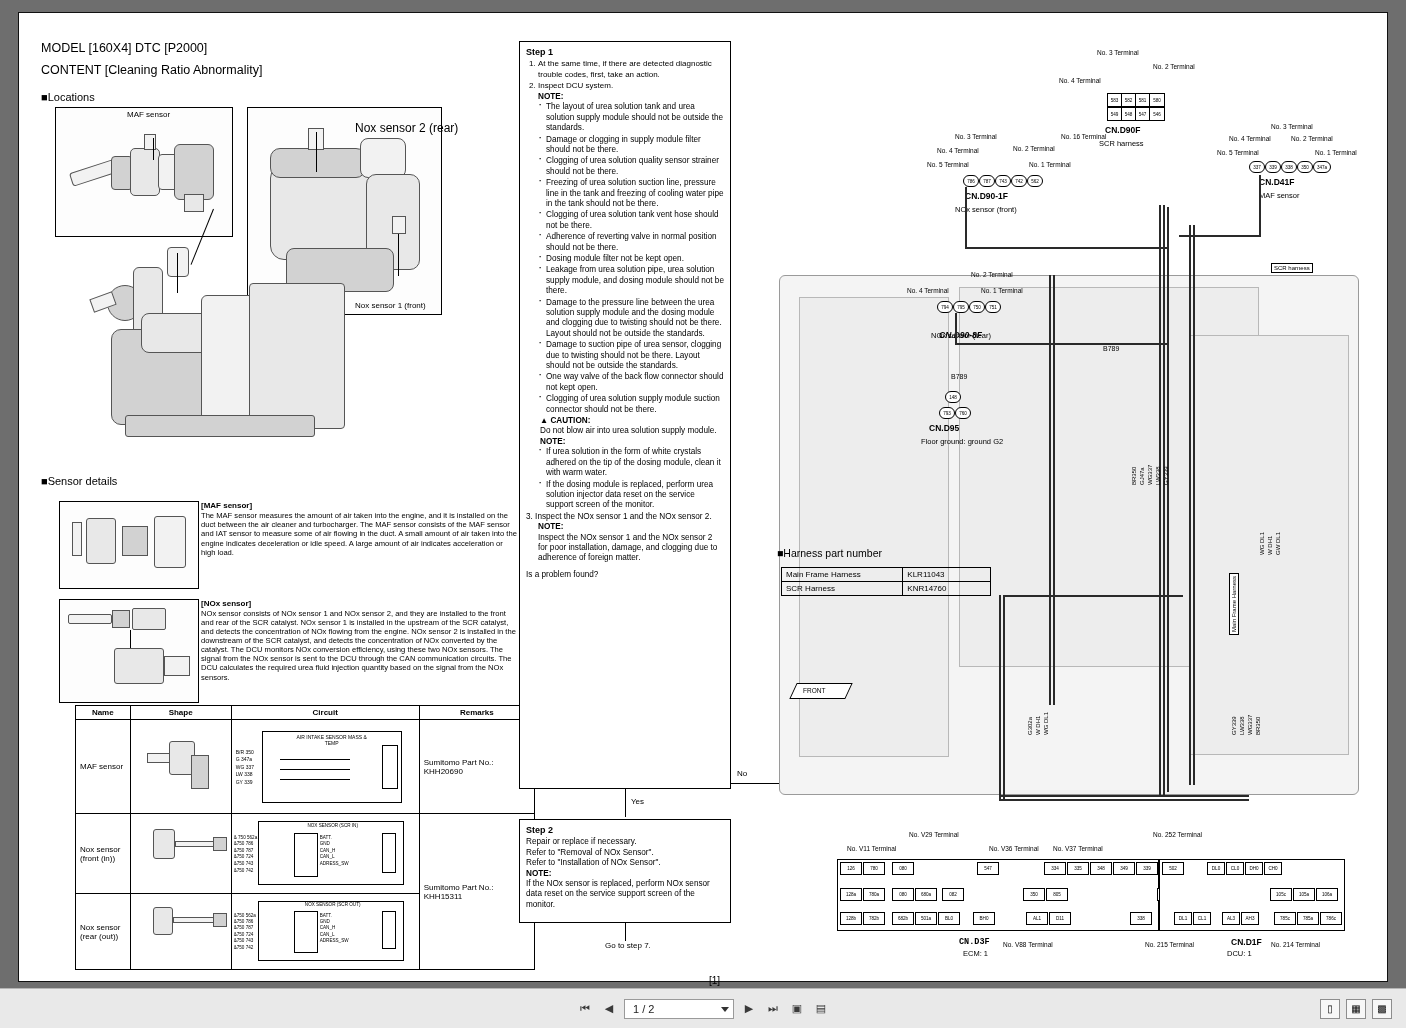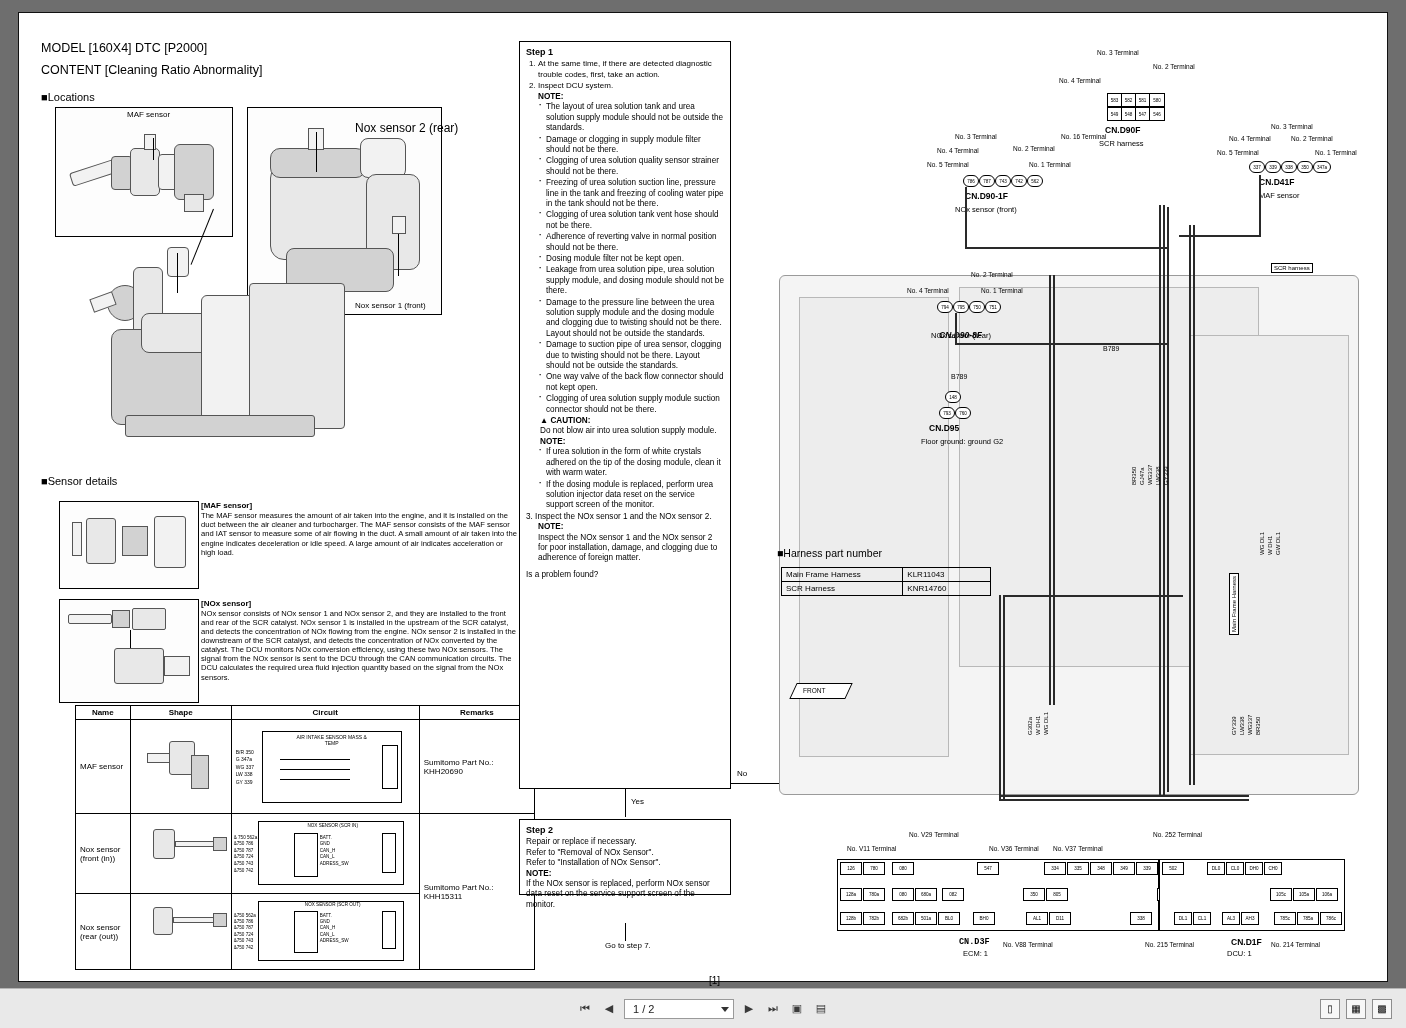--- a/index.html
+++ b/index.html
@@ -292,21 +292,21 @@
   </div>
 
   <div class="thin" style="left:712px; top:770px; width:56px; height:1px;"></div>
   <div class="lbl" style="left:718px; top:756px; font-size:8px;">No</div>
   <div class="lbl" style="left:770px; top:762px; font-size:8px;">Go to step 3.</div>
   <div class="lbl" style="left:770px; top:772px; font-size:8px;"> </div>
 
   <div class="thin" style="left:606px; top:776px; width:1px; height:28px;"></div>
   <div class="lbl" style="left:612px; top:784px; font-size:8px;">Yes</div>
 
-  <div class="stepbox" style="left:500px; top:806px; width:212px; height:76px;">
+  <div class="stepbox" style="left:500px; top:806px; width:212px; height:104px;">
     <div class="title">Step 2</div>
     <div>Repair or replace if necessary.</div>
     <div>Refer to "Removal of NOx Sensor".</div>
     <div>Refer to "Installation of NOx Sensor".</div>
     <div style="font-weight:bold;">NOTE:</div>
     <div>If the NOx sensor is replaced, perform NOx sensor data reset on the service support screen of the monitor.</div>
   </div>
   <div class="thin" style="left:606px; top:910px; width:1px; height:18px;"></div>
   <div class="lbl" style="left:586px; top:928px; font-size:8px;">Go to step 7.</div>
 

